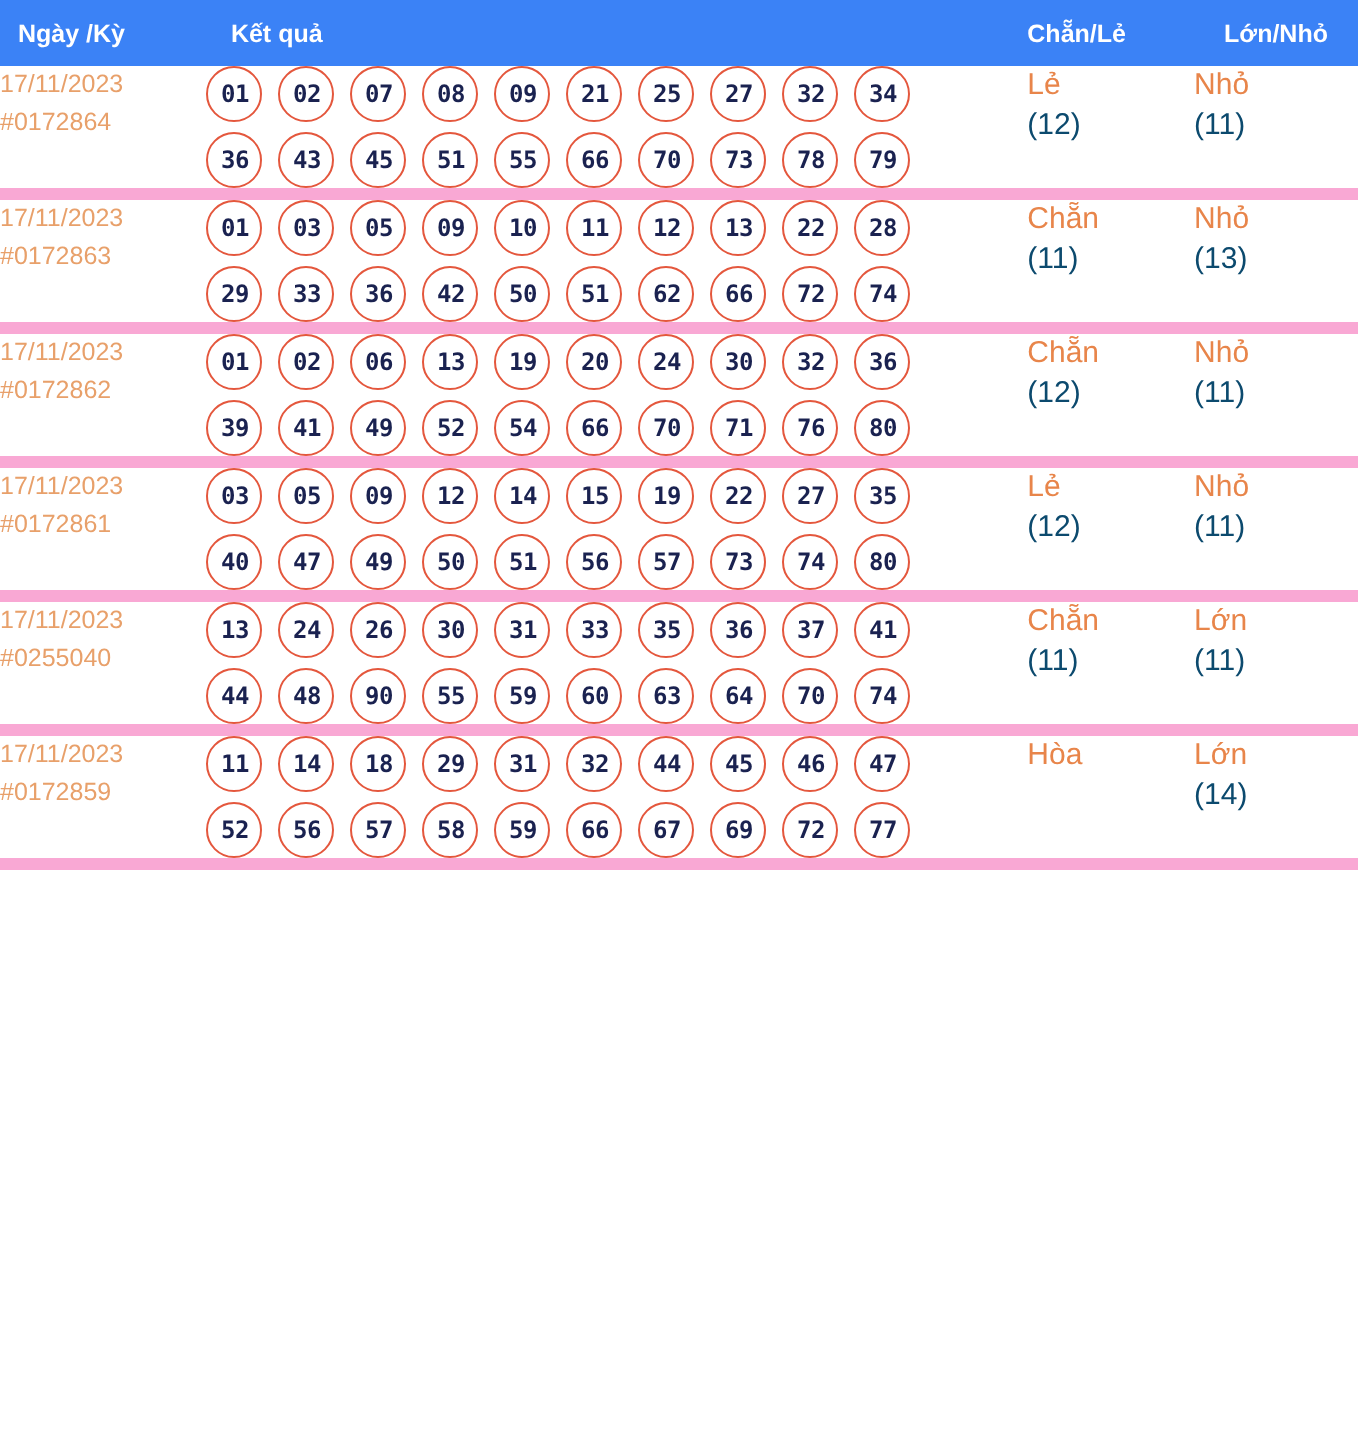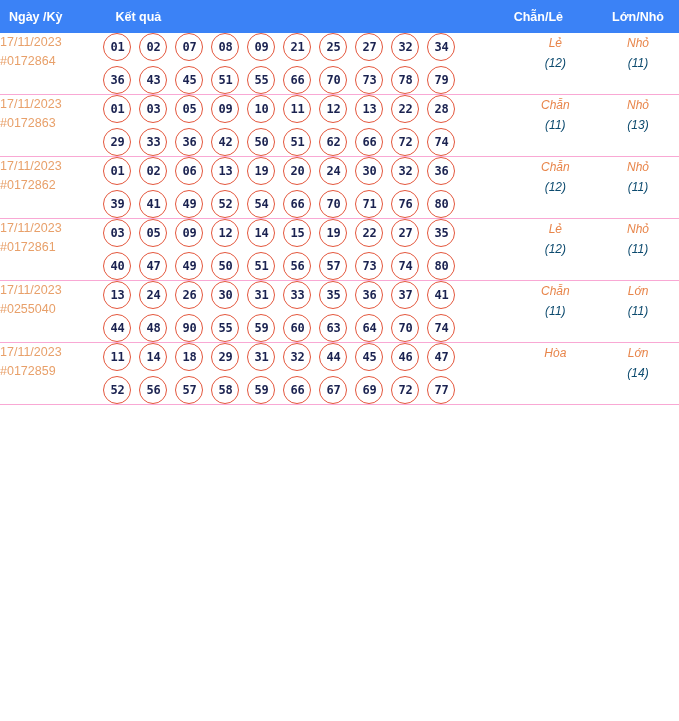--- a/index.html
+++ b/index.html
@@ -33,21 +33,21 @@
     vertical-align: middle;
     white-space: nowrap;
   }
   .th-date   { width: 100px; padding-left: 9px !important; }
   .th-result { width: 405px; padding-left: 12px !important; }
   .th-oddeven{ width: 88px;  text-align: left; }
   .th-bigsml { width: 86px;  text-align: center !important; }
 
   
   .result-row {
-    border-bottom: 1px solid #f9a8d4;
+    border-bottom: 6px solid #f9a8d4;
     background: #ffffff;
   }
   .result-row > td {
     padding: 0;
     vertical-align: top;
   }
 
   .cell-date {
     padding: 12px 4px 12px 9px;
     color: #e8a06a;
@@ -85,25 +85,24 @@
     display: flex;
     align-items: center;
     justify-content: center;
     margin-right: 8px;
     letter-spacing: -0.3px;
     background: #ffffff;
   }
 
   .cell-stat {
     padding: 12px 0 12px 0;
-    text-align: center;
+    text-align: left;
     color: #e8854a;
-    font-size: 12px;
+    font-size: 15px;
     line-height: 20px;
-    font-style: italic;
   }
   .cell-stat .stat-label { display: block; }
   .cell-stat .stat-count { display: block; color: #0c4a6e; }
 </style>
 </head>
 <body>
 
 <table class="results-table">
   <thead>
     <tr class="table-header">

